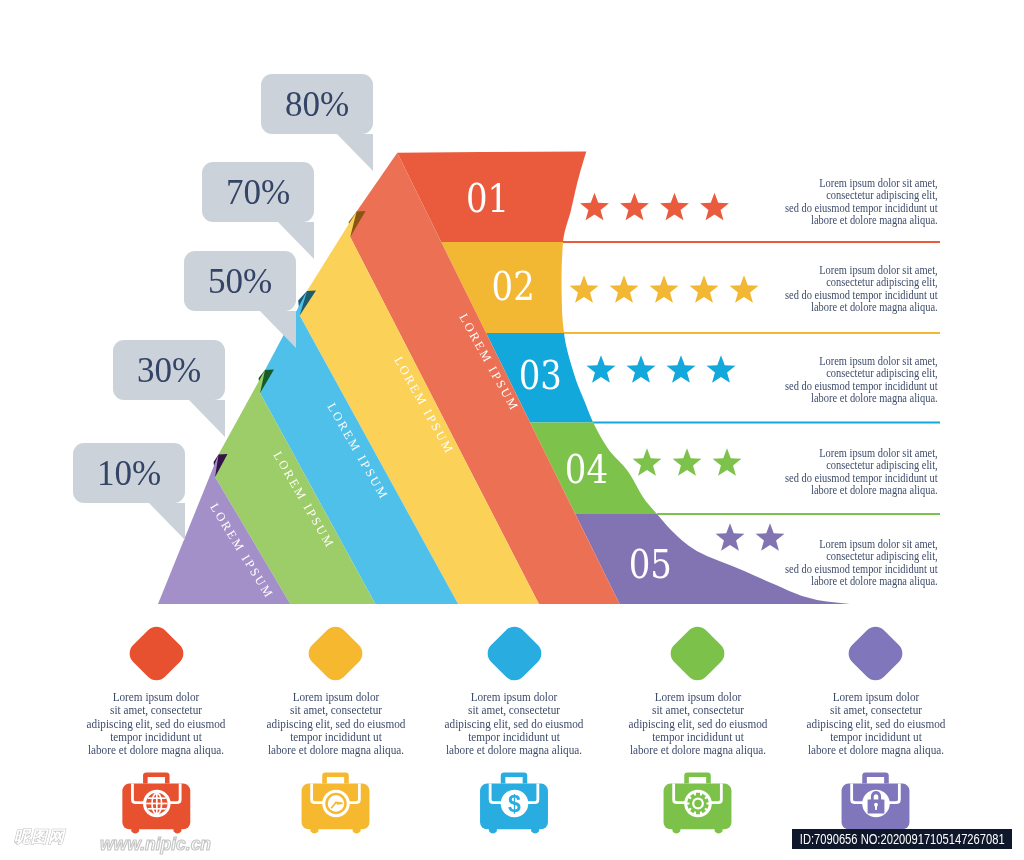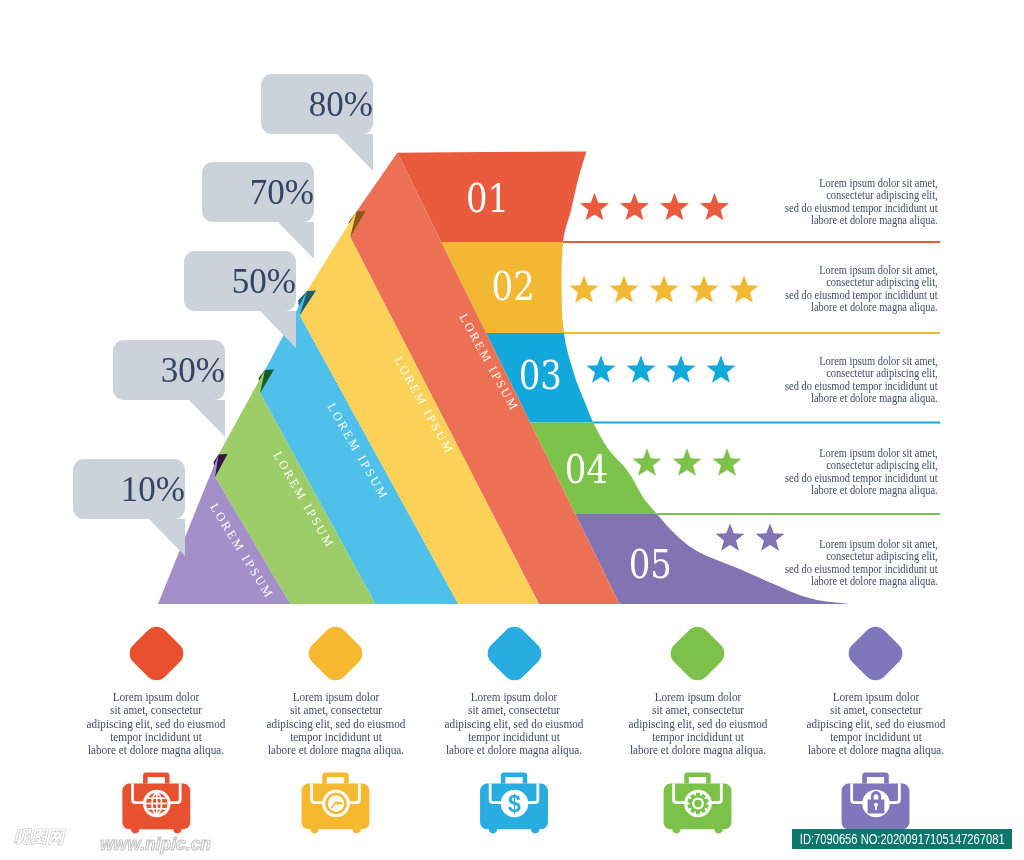--- a/index.html
+++ b/index.html
@@ -3,35 +3,35 @@
 <meta charset="utf-8">
 <style>html,body{margin:0;padding:0;}
 body{width:1024px;height:860px;background:#fff;overflow:hidden;position:relative;
      font-family:"Liberation Serif",serif;}
 #stage{position:absolute;left:0;top:0;width:1024px;height:860px;}
 svg.pyr{position:absolute;left:0;top:0;}
 text.riblabel{fill:#fff;font-family:"Liberation Serif",serif;font-size:12.4px;letter-spacing:2.3px;}
 text.levelnum{fill:#fff;font-family:"DejaVu Serif",serif;font-size:39px;text-anchor:middle;dominant-baseline:central;}
 
 .bubble{position:absolute;background:#ccd2da;border-radius:11px;
-        display:flex;align-items:center;justify-content:flex-end;}
+        display:flex;align-items:center;justify-content:center;}
 .bubble span{color:#334466;font-family:"Liberation Serif",serif;font-size:35px;line-height:1;}
 .bubble .tail{position:absolute;width:0;height:0;}
 
 .leveltext{position:absolute;text-align:right;color:#3e4c6b;
            font-family:"Liberation Serif",serif;font-size:11.6px;line-height:12.35px;
            transform:scaleX(0.9);transform-origin:right top;}
 
 .footcol{position:absolute;text-align:center;color:#3e4c6b;
          font-family:"Liberation Serif",serif;font-size:12.4px;line-height:13.3px;
          transform:scaleX(0.906);transform-origin:center top;}
 
 .diamond{position:absolute;border-radius:12px;transform:rotate(45deg);}
 
-.wm-id{position:absolute;background:#0f766e;color:#fff;white-space:nowrap;
+.wm-id{position:absolute;background:#0f172a;color:#fff;white-space:nowrap;
        font-family:"Liberation Sans",sans-serif;font-size:15.5px;
        display:flex;align-items:center;justify-content:center;letter-spacing:0px;}
 .wm-id span{display:inline-block;transform:scaleX(0.72);}
 .wm-brand{position:absolute;color:#fff;-webkit-text-stroke:1.2px #c5c5c5;white-space:nowrap;
        font-family:"Liberation Sans",sans-serif;font-style:italic;font-weight:bold;font-size:19px;
        transform:scaleX(0.92);transform-origin:left top;}
 .wm-cn{position:absolute;color:#fff;white-space:nowrap;
        font-family:"Liberation Sans",sans-serif;font-weight:bold;font-style:italic;font-size:16px;
        letter-spacing:1px;paint-order:stroke fill;-webkit-text-stroke:1.1px #c0c0c0;}
 .leveltext .ln, .footcol .ln{display:block;white-space:nowrap;}
@@ -125,21 +125,21 @@
 <div class="tail" style="left:76px;top:60px;border-left:36px solid transparent;border-top:37px solid #ccd2da;"></div>
 </div>
 <div class="bubble" style="left:160px;top:251px;width:112px;height:60px;margin-left:24px;">
 <span>50%</span>
 <div class="tail" style="left:76px;top:60px;border-left:36px solid transparent;border-top:37px solid #ccd2da;"></div>
 </div>
 <div class="bubble" style="left:113px;top:340px;width:112px;height:60px;">
 <span>30%</span>
 <div class="tail" style="left:76px;top:60px;border-left:36px solid transparent;border-top:37px solid #ccd2da;"></div>
 </div>
-<div class="bubble" style="left:73px;top:443px;width:112px;height:60px;margin-top:16px;">
+<div class="bubble" style="left:73px;top:443px;width:112px;height:60px;">
 <span>10%</span>
 <div class="tail" style="left:76px;top:60px;border-left:36px solid transparent;border-top:37px solid #ccd2da;"></div>
 </div>
 </div>
 <div>
 <div class="leveltext" style="right:86px;top:178px;">
         <span class="ln">Lorem ipsum dolor sit amet,</span>
         <span class="ln">consectetur adipiscing elit,</span>
         <span class="ln">sed do eiusmod tempor incididunt ut</span>
         <span class="ln">labore et dolore magna aliqua.</span>

